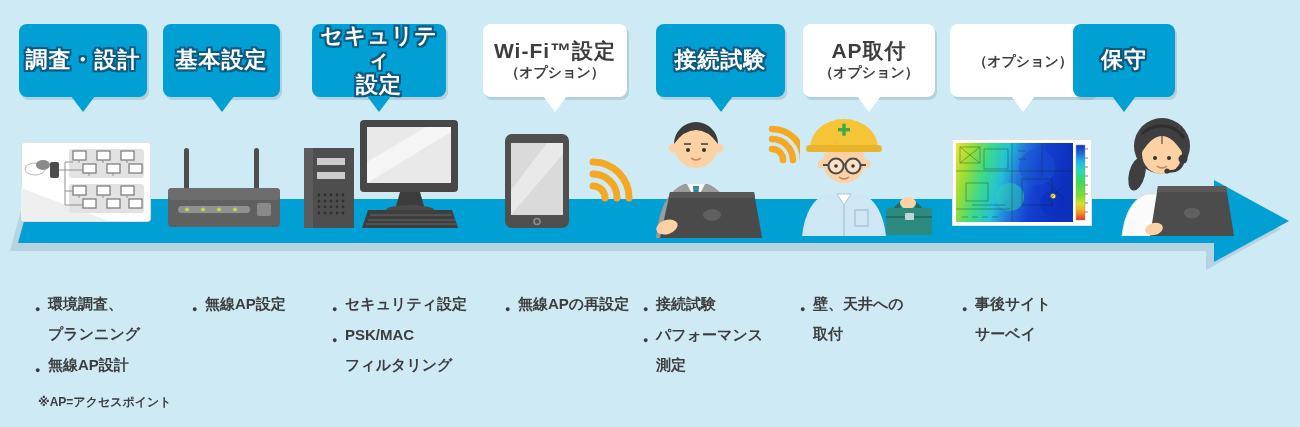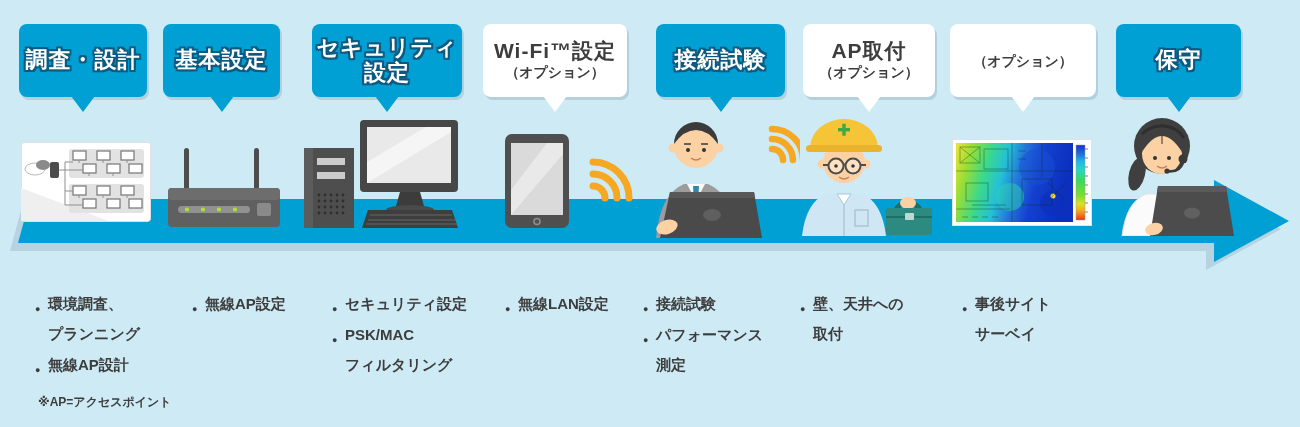--- a/index.html
+++ b/index.html
@@ -17,24 +17,24 @@
   .tail{position:absolute;left:50%;bottom:-15px;transform:translateX(-50%);width:0;height:0;
         border-left:12px solid transparent;border-right:12px solid transparent;}
   .bubble.blue .tail{border-top:16px solid #009fd4;}
   .bubble.white .tail{border-top:16px solid #ffffff;}
   .bubble .label{font-weight:bold;white-space:pre-line;line-height:1.12;letter-spacing:1px;}
   .bubble.blue .label{color:#fff;font-size:22px;
      text-shadow:-2px -2px 0 #0d5a80,2px -2px 0 #0d5a80,-2px 2px 0 #0d5a80,2px 2px 0 #0d5a80,
                  -2px 0 0 #0d5a80,2px 0 0 #0d5a80,0 -2px 0 #0d5a80,0 2px 0 #0d5a80;}
   .bubble.white .label{color:#3d3d3d;font-size:21px;}
   .bubble .sub{font-weight:bold;color:#3d3d3d;font-size:14px;margin-top:2px;letter-spacing:0;}
-  .b0{left:19px;width:128px;}  .b1{left:163px;width:117px;} .b2{left:312px;width:150px;}
+  .b0{left:19px;width:128px;}  .b1{left:163px;width:117px;} .b2{left:312px;width:134px;}
   .b2 .label{font-size:20px;}
   .b3{left:483px;width:144px;} .b4{left:656px;width:129px;} .b5{left:803px;width:132px;}
-  .b6{left:950px;width:146px;} .b7{left:1116px;width:125px;}
+  .b6{left:950px;width:146px;} .b7{left:1073px;width:102px;}
 
   
   .icon{position:absolute;}
 
   
   .bullets{position:absolute;top:289px;margin:0;padding:0;list-style:none;}
   .bullets li{position:relative;padding-left:13px;font-weight:bold;font-size:15px;color:#3d3d3d;
               line-height:30px;white-space:pre-line;margin-bottom:1px;}
   .bullets li::before{content:"●";position:absolute;left:0;top:5px;font-size:9px;color:#3d3d3d;}
   .u0{left:35px;width:155px;}  .u1{left:192px;width:140px;} .u2{left:332px;width:165px;}
@@ -305,21 +305,21 @@
   </ul>
   <ul class="bullets u1">
     <li>無線AP設定</li>
   </ul>
   <ul class="bullets u2">
     <li>セキュリティ設定</li>
     <li>PSK/MAC
 フィルタリング</li>
   </ul>
   <ul class="bullets u3">
-    <li>無線LAN設定</li>
+    <li>無線APの再設定</li>
   </ul>
   <ul class="bullets u4">
     <li>接続試験</li>
     <li>パフォーマンス
 測定</li>
   </ul>
   <ul class="bullets u5">
     <li>壁、天井への
 取付</li>
   </ul>

